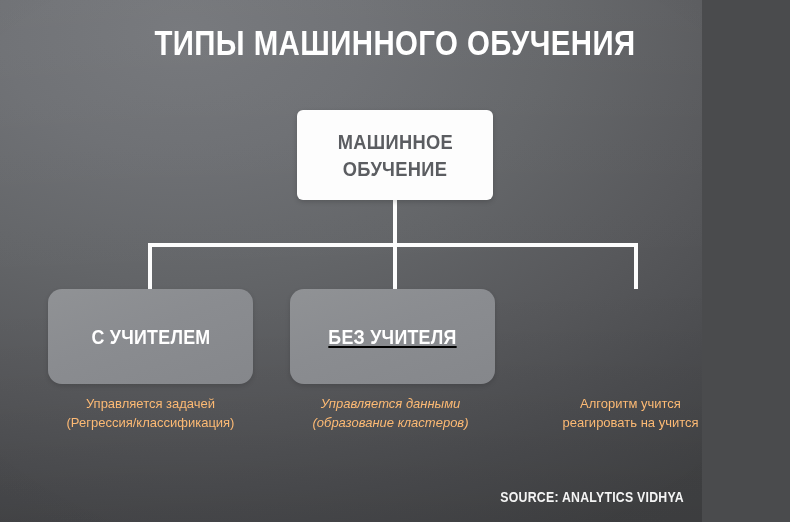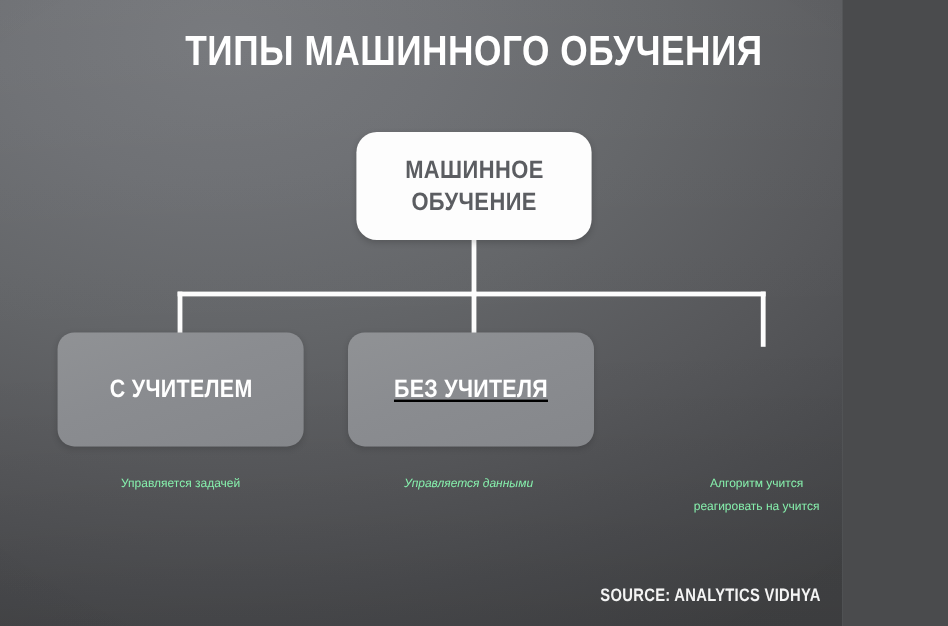--- a/index.html
+++ b/index.html
@@ -75,42 +75,42 @@
   .conn-drop-c    { left: 393px; top: 243px; width: 4px;  height: 46px; }
   .conn-drop-r    { left: 634px; top: 243px; width: 4px;  height: 46px; }
 
   
   .node-root {
     position: absolute;
     left: 297px;
     top: 110px;
     width: 196px;
     height: 90px;
-    border-radius: 17px;
+    border-radius: 6px;
     background: #fdfdfd;
     display: flex;
     flex-direction: column;
     align-items: center;
     justify-content: center;
     box-shadow: 0 2px 5px rgba(0,0,0,0.17);
   }
   .node-root .line {
     color: #5b5d61;
     font-size: 21px;
     line-height: 27px;
     font-weight: bold;
     letter-spacing: 0.4px;
     transform: scaleX(0.87);
     white-space: nowrap;
   }
 
   
   .node-child {
     position: absolute;
-    top: 277px;
+    top: 289px;
     height: 95px;
     border-radius: 14px;
     background: linear-gradient(160deg, #909295 0%, #8a8c90 45%, #85878b 100%);
     display: flex;
     align-items: center;
     justify-content: center;
     box-shadow: 0 2px 5px rgba(0,0,0,0.14);
   }
   .node-child .label {
     color: #ffffff;
@@ -123,22 +123,22 @@
   .node-child.c1 { left: 48px;  width: 205px; }
   .node-child.c2 { left: 290px; width: 205px; text-decoration: underline; }
   .node-child.c3 { left: 530px; width: 205px; }
 
   
   .caption {
     position: absolute;
     top: 394px;
     width: 245px;
     text-align: center;
-    color: #86efac;
-    font-size: 10px;
+    color: #fdba74;
+    font-size: 13px;
     line-height: 19px;
   }
   .caption.p1 { left: 28px; }
   .caption.p2 { left: 268px; font-style: italic; }
   .caption.p3 { left: 508px; text-align: center; }
   .caption .l2 { display: block; }
 
   
   .source {
     position: absolute;
@@ -177,23 +177,25 @@
 
   <div class="node-child c1">
     <span class="label">С УЧИТЕЛЕМ</span>
   </div>
   <div class="node-child c2">
     <span class="label">БЕЗ УЧИТЕЛЯ</span>
   </div>
 
   <div class="caption p1">
     <span>Управляется задачей</span>
+    <span class="l2">(Регрессия/классификация)</span>
   </div>
   <div class="caption p2">
     <span>Управляется данными</span>
+    <span class="l2">(образование кластеров)</span>
   </div>
   <div class="caption p3">
     <span>Алгоритм учится</span>
     <span class="l2">реагировать на учится</span>
   </div>
 
   <div class="source">SOURCE: ANALYTICS VIDHYA</div>
 
 </div>
 

